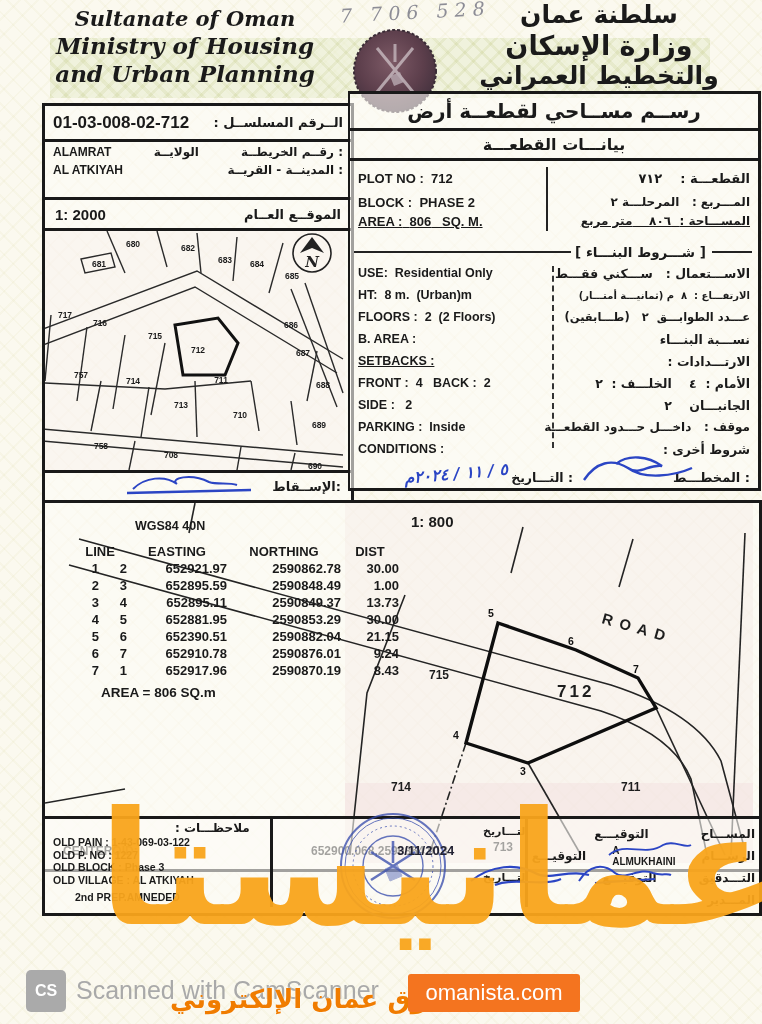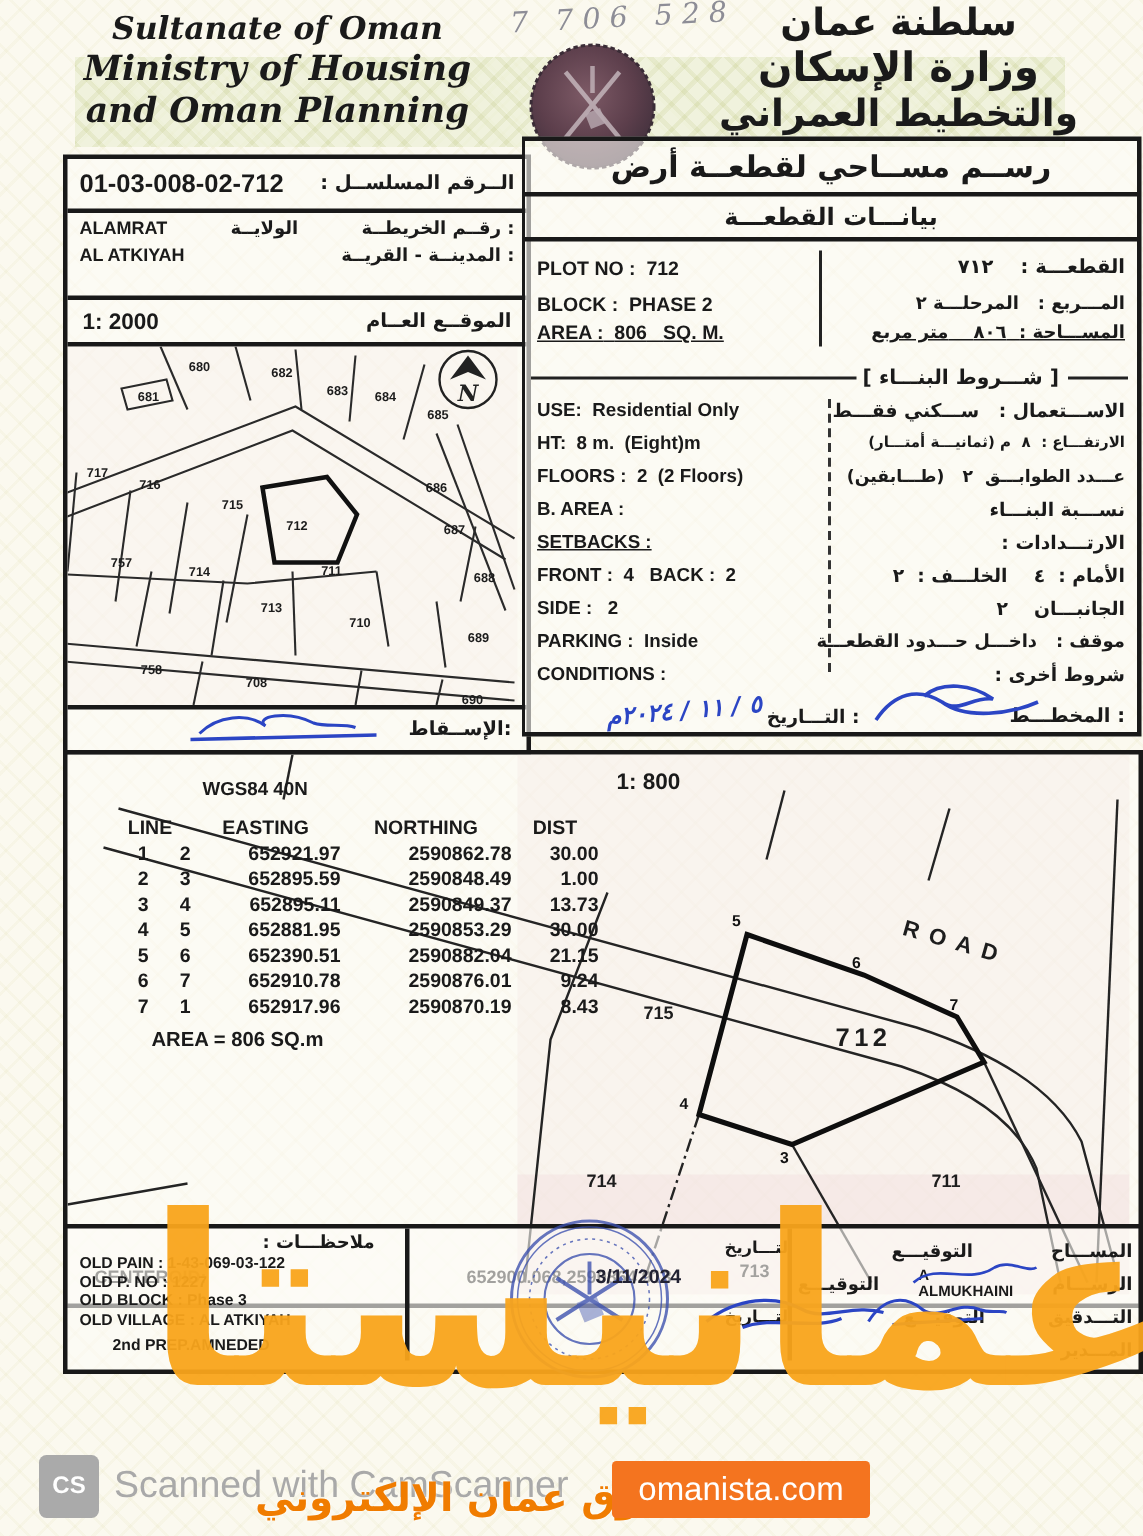--- a/index.html
+++ b/index.html
@@ -37,21 +37,21 @@
 
 <div class="sheet">
 
   <div class="abs hdr-band" style="left:50px;top:38px;width:660px;height:60px;"></div>
 
   <div class="abs" style="left:340px;top:0px;width:180px;color:#8d8d96;font-family:'DejaVu Serif',serif;font-style:italic;font-size:19px;letter-spacing:6px;transform:rotate(-3deg);">7 706 528</div>
 
   <div class="abs en-hdr" style="left:55px;top:6px;width:260px;">
     <div style="font-size:21px;">Sultanate of Oman</div>
     <div style="font-size:23px;">Ministry of Housing</div>
-    <div style="font-size:23px;">and Oman Planning</div>
+    <div style="font-size:23px;">and Urban Planning</div>
   </div>
 
   <div class="abs ar b" style="right:38px;top:0px;width:250px;text-align:center;direction:rtl;line-height:1.18;">
     <div style="font-size:25px;">سلطنة عمان</div>
     <div style="font-size:27px;">وزارة الإسكان</div>
     <div style="font-size:25px;">والتخطيط العمراني</div>
   </div>
 
   <svg class="abs" style="left:350px;top:26px;" width="90" height="90" viewBox="0 0 90 90">
     <defs>
@@ -194,21 +194,21 @@
     </div>
 
     <div style="position:relative;height:196px;font-size:12.5px;">
       <div class="abs" style="left:202px;top:4px;height:182px;border-left:2px dashed #333;"></div>
 
       <div style="display:flex;justify-content:space-between;padding:0 8px;height:22px;align-items:center;">
         <span class="b"><span>USE:</span>&nbsp;&nbsp;<span>Residential Only</span></span>
         <span class="ar b" style="direction:rtl;"><span>الاســـتعمال :</span>&nbsp;&nbsp;&nbsp;<span>ســـكني فقـــط</span></span>
       </div>
       <div style="display:flex;justify-content:space-between;padding:0 8px;height:22px;align-items:center;">
-        <span class="b"><span>HT:</span>&nbsp;&nbsp;<span>8 m.</span>&nbsp;&nbsp;<span>(Eight)m</span></span>
+        <span class="b"><span>HT:</span>&nbsp;&nbsp;<span>8 m.</span>&nbsp;&nbsp;<span>(Urban)m</span></span>
         <span class="ar b" style="direction:rtl;font-size:10px;"><span>الارتفـــاع :</span>&nbsp;&nbsp;<span>٨</span>&nbsp;&nbsp;<span>م (ثمانيـــة أمتـــار)</span></span>
       </div>
       <div style="display:flex;justify-content:space-between;padding:0 8px;height:22px;align-items:center;">
         <span class="b"><span>FLOORS :</span>&nbsp;&nbsp;<span>2</span>&nbsp;&nbsp;<span>(2 Floors)</span></span>
         <span class="ar b" style="direction:rtl;font-size:11.5px;"><span>عـــدد الطوابـــق</span>&nbsp;&nbsp;<span>٢</span>&nbsp;&nbsp;&nbsp;<span>(طـــابقين)</span></span>
       </div>
       <div style="display:flex;justify-content:space-between;padding:0 8px;height:22px;align-items:center;">
         <span class="b">B. AREA :</span>
         <span class="ar b" style="direction:rtl;">نســـبة البنـــاء</span>
       </div>

